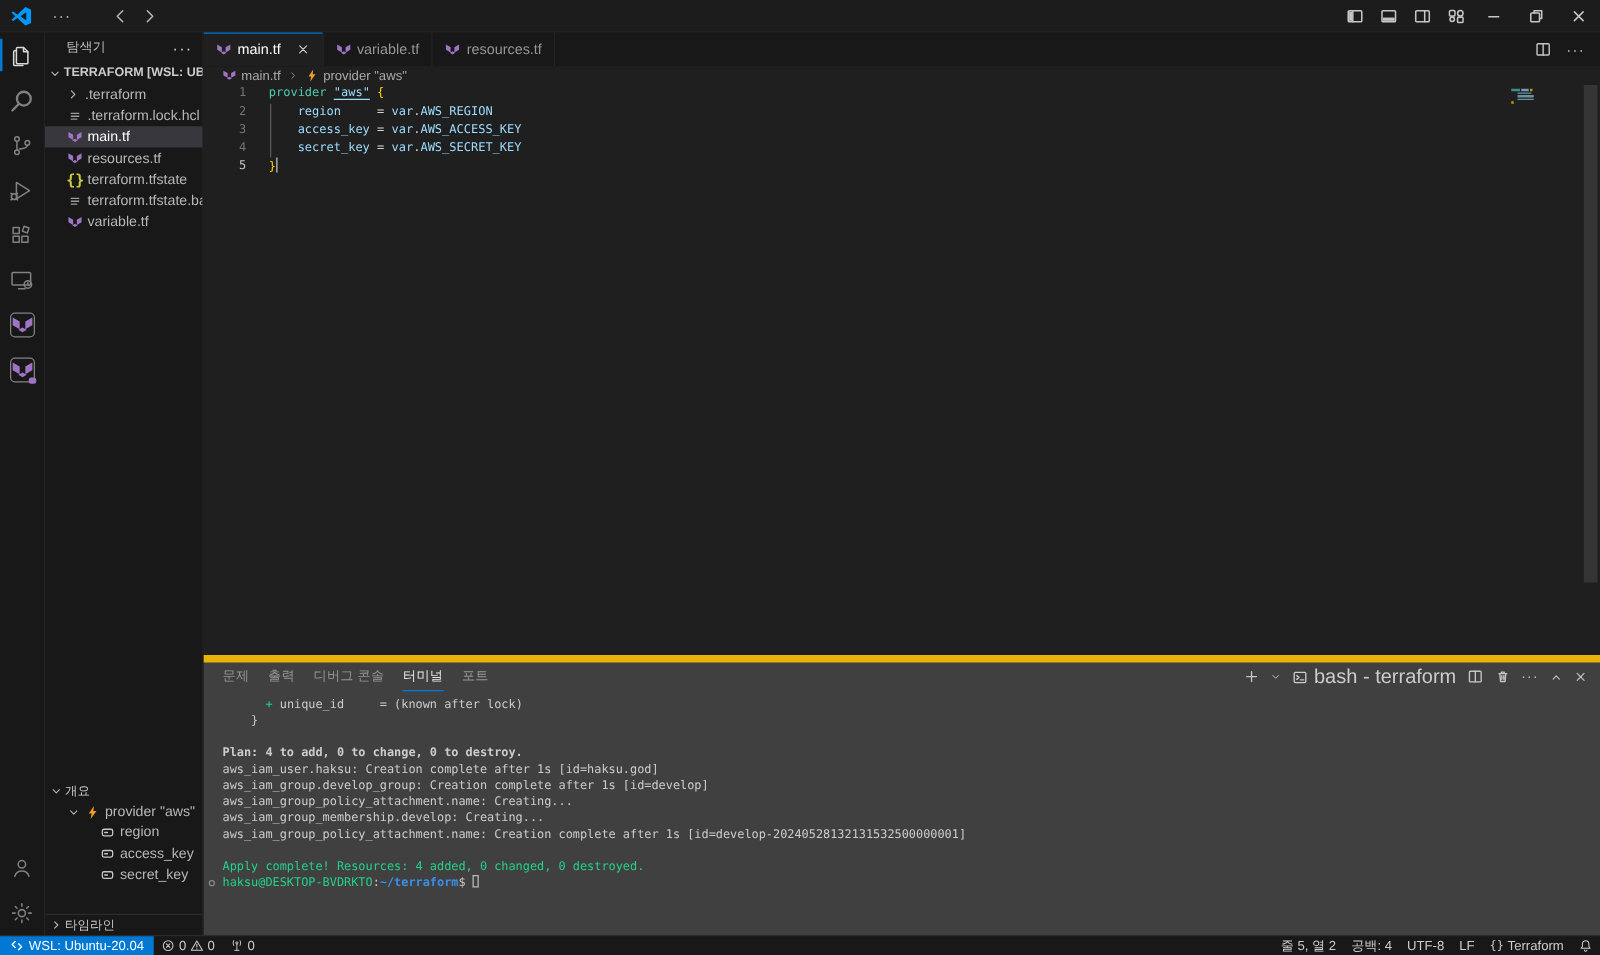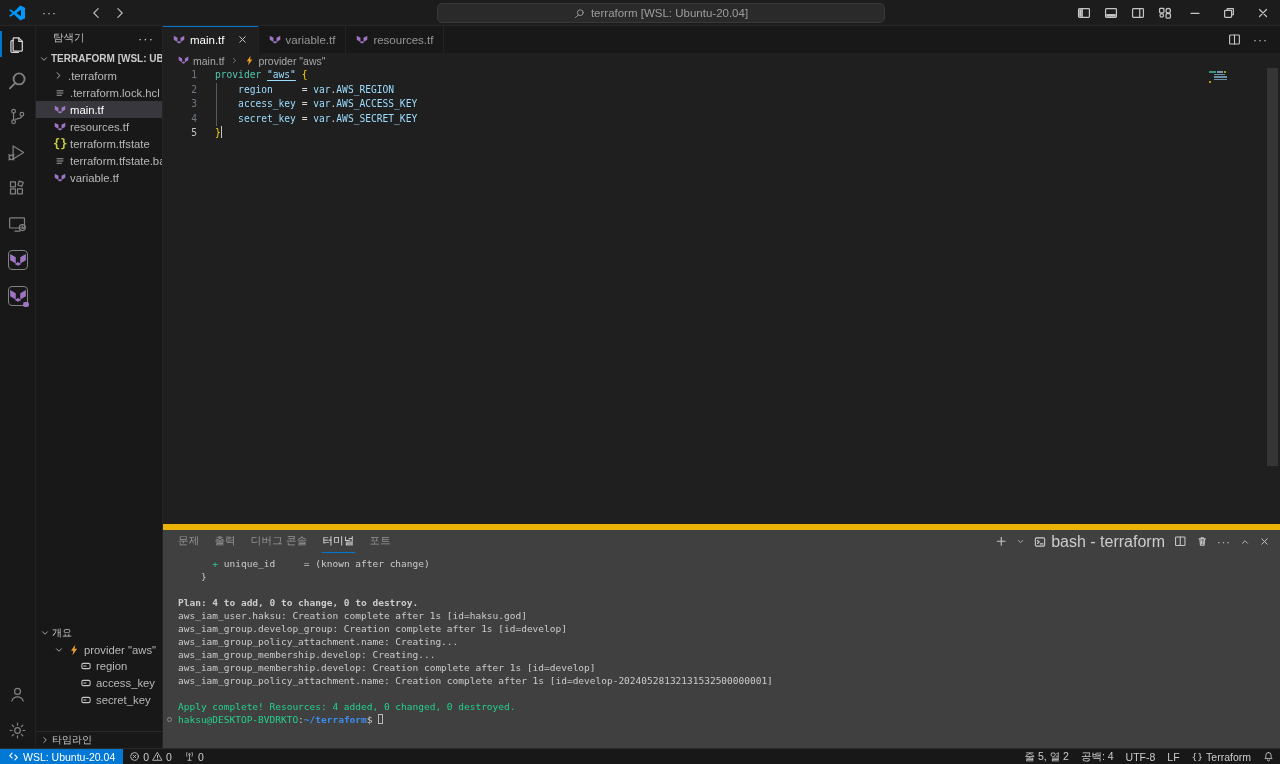--- a/index.html
+++ b/index.html
@@ -143,29 +143,20 @@
           <svg viewBox="0 0 16 16" fill="none" stroke="currentColor" stroke-width="1.4" stroke-linecap="round" stroke-linejoin="round">
             <path d="M10.5 3L5.5 8l5 5M5.5 8h0"></path>
           </svg>
         </span>
       <span class="icon">
           <svg viewBox="0 0 16 16" fill="none" stroke="currentColor" stroke-width="1.4" stroke-linecap="round" stroke-linejoin="round">
             <path d="M5.5 3l5 5-5 5"></path>
           </svg>
         </span>
     </div>
-    <div class="tb-search">
-      <span class="icon" style="font-size:11px">
-          <svg viewBox="0 0 16 16" fill="none" stroke="currentColor" stroke-width="1.4" stroke-linecap="round" stroke-linejoin="round">
-            <circle cx="9.2" cy="6.8" r="4.2"></circle>
-            <path d="M6.2 10L2.2 14"></path>
-          </svg>
-        </span>
-      <span>terraform [WSL: Ubuntu-20.04]</span>
-    </div>
     <div class="tb-right">
       <span class="tb-ctl icon">
           <svg viewBox="0 0 16 16" fill="none" stroke="currentColor" stroke-width="1.4" stroke-linecap="round" stroke-linejoin="round">
             <rect x="1.8" y="3" width="12.4" height="10" rx="1"></rect>
             <path d="M6 3v10"></path>
             <rect x="2.6" y="3.8" width="2.8" height="8.4" fill="currentColor" stroke="none"></rect>
           </svg>
         </span>
       <span class="tb-ctl icon">
           <svg viewBox="0 0 16 16" fill="none" stroke="currentColor" stroke-width="1.4" stroke-linecap="round" stroke-linejoin="round">
@@ -608,29 +599,28 @@
               </svg>
             </span>
           <span class="icon" style="font-size:11px">
               <svg viewBox="0 0 16 16" fill="none" stroke="currentColor" stroke-width="1.4" stroke-linecap="round" stroke-linejoin="round">
                 <path d="M4 4l8 8M12 4l-8 8"></path>
               </svg>
             </span>
         </div>
       </div>
       <div class="terminal" id="terminal">
-          <div class="t-line"><span>      </span><span class="tm-green">+</span><span> unique_id     </span><span>= (known after change)</span></div>
+          <div class="t-line"><span>      </span><span class="tm-green">+</span><span> unique_id     </span><span>= (known after lock)</span></div>
           <div class="t-line"><span>    }</span></div>
           <div class="t-line"></div>
           <div class="t-line"><span class="tm-bold">Plan: 4 to add, 0 to change, 0 to destroy.</span></div>
           <div class="t-line"><span>aws_iam_user.haksu: Creation complete after 1s [id=haksu.god]</span></div>
           <div class="t-line"><span>aws_iam_group.develop_group: Creation complete after 1s [id=develop]</span></div>
           <div class="t-line"><span>aws_iam_group_policy_attachment.name: Creating...</span></div>
           <div class="t-line"><span>aws_iam_group_membership.develop: Creating...</span></div>
-          <div class="t-line"><span>aws_iam_group_membership.develop: Creation complete after 1s [id=develop]</span></div>
           <div class="t-line"><span>aws_iam_group_policy_attachment.name: Creation complete after 1s [id=develop-20240528132131532500000001]</span></div>
           <div class="t-line"></div>
           <div class="t-line"><span class="tm-green-bold">Apply complete! Resources: 4 added, 0 changed, 0 destroyed.</span></div>
           <div class="t-line"><span class="t-deco"></span><span class="tm-green-bold">haksu@DESKTOP-BVDRKTO</span><span>:</span><span class="tm-blue-bold">~/terraform</span><span>$ </span><span class="t-cursor"></span></div>
         </div>
     </div>
   </div>
 
   <div class="statusbar">
     <div class="st-remote">

